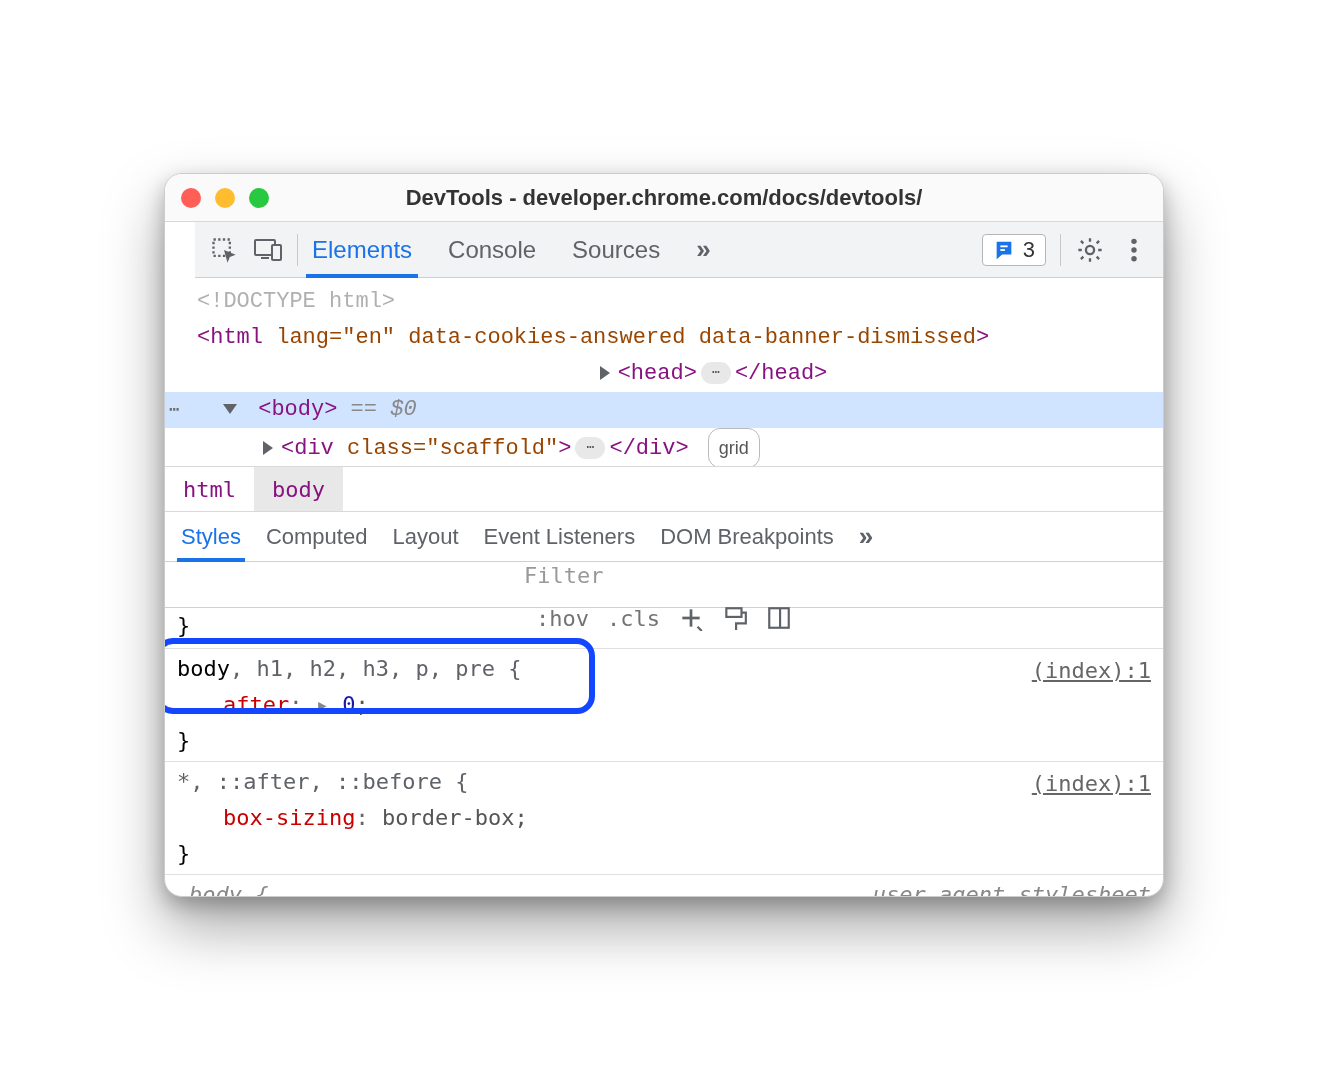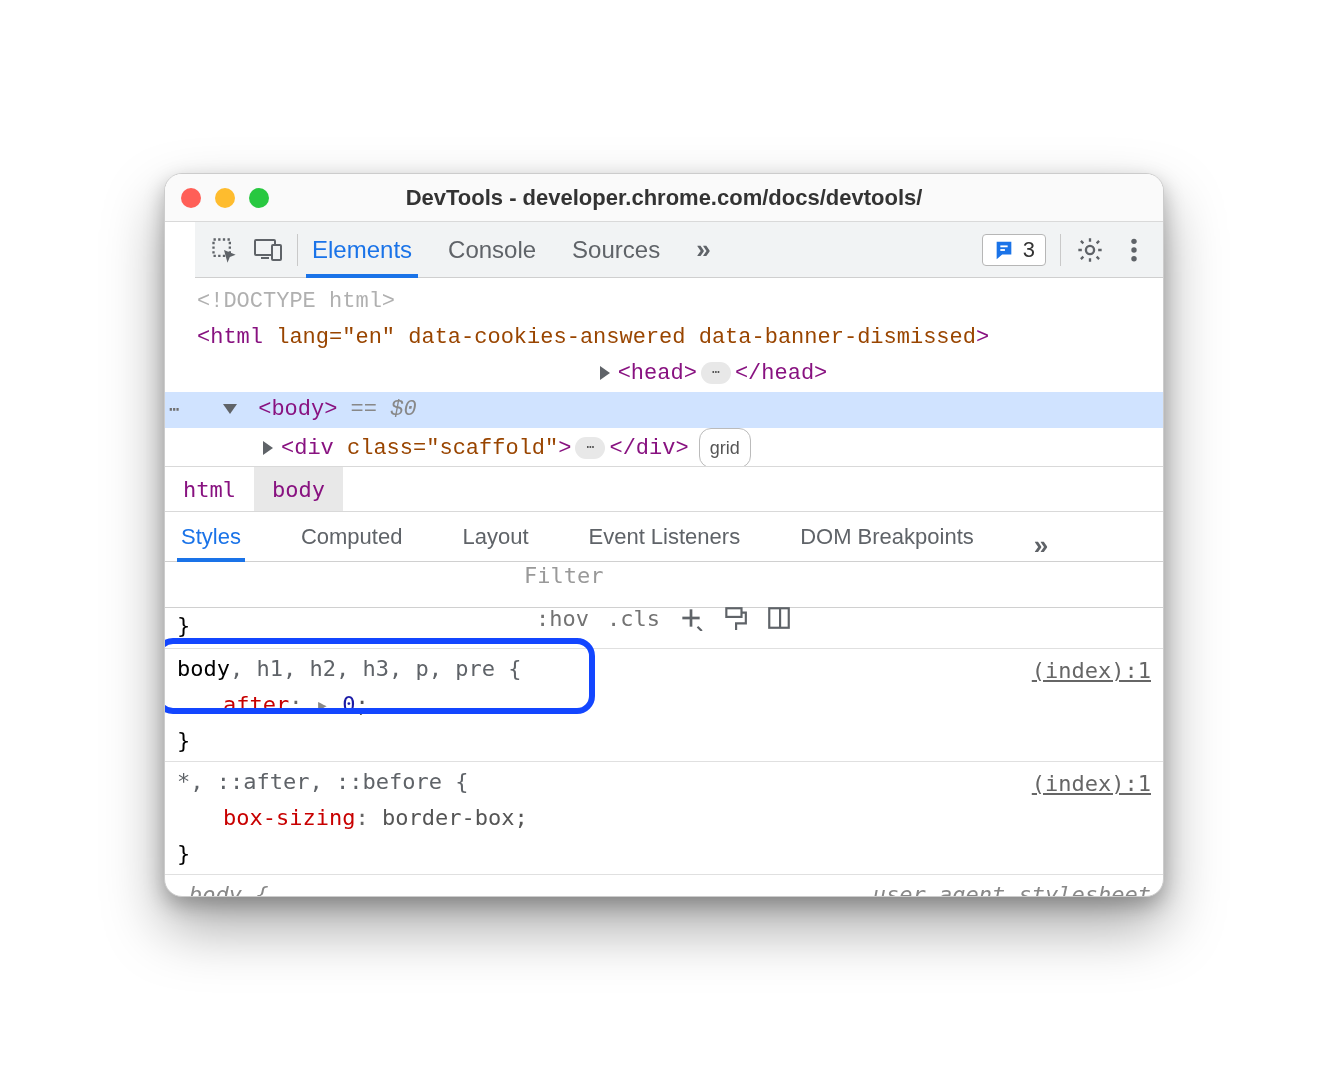--- a/index.html
+++ b/index.html
@@ -150,21 +150,21 @@
     vertical-align: middle;
     margin: 0 4px;
   }
   .grid-badge {
     display: inline-block;
     border: 1px solid #bbb;
     border-radius: 12px;
     padding: 1px 10px;
     font-size: 18px;
     color: #555;
-    margin-left: 10px;
+    margin-left: 19px;
     vertical-align: middle;
     font-family: -apple-system, sans-serif;
   }
   .selected-line {
     padding-left: 58px;
     background: #d0e3ff;
     position: relative;
   }
   .sel-dots {
     color: #6f6f6f;
@@ -191,22 +191,22 @@
     display: flex; align-items: center;
     color: #881280;
   }
   .crumb.sel {
     background: #e8e8e8;
   }
 
   
   .subtabs {
     height: 50px;
-    display: flex; align-items: flex-end;
-    gap: 60px;
+    display: flex; align-items: center;
+    gap: 25px;
     padding: 0 16px;
     border-bottom: 1px solid #d0d0d0;
     font-size: 22px;
     color: #5f6368;
   }
   .subtab { height: 100%; display: flex; align-items: center; position: relative; }
   .subtab.active { color: #1a73e8; }
   .subtab.active::after {
     content: ""; position: absolute; left: -4px; right: -4px; bottom: -1px;
     height: 4px; background: #1a73e8;

